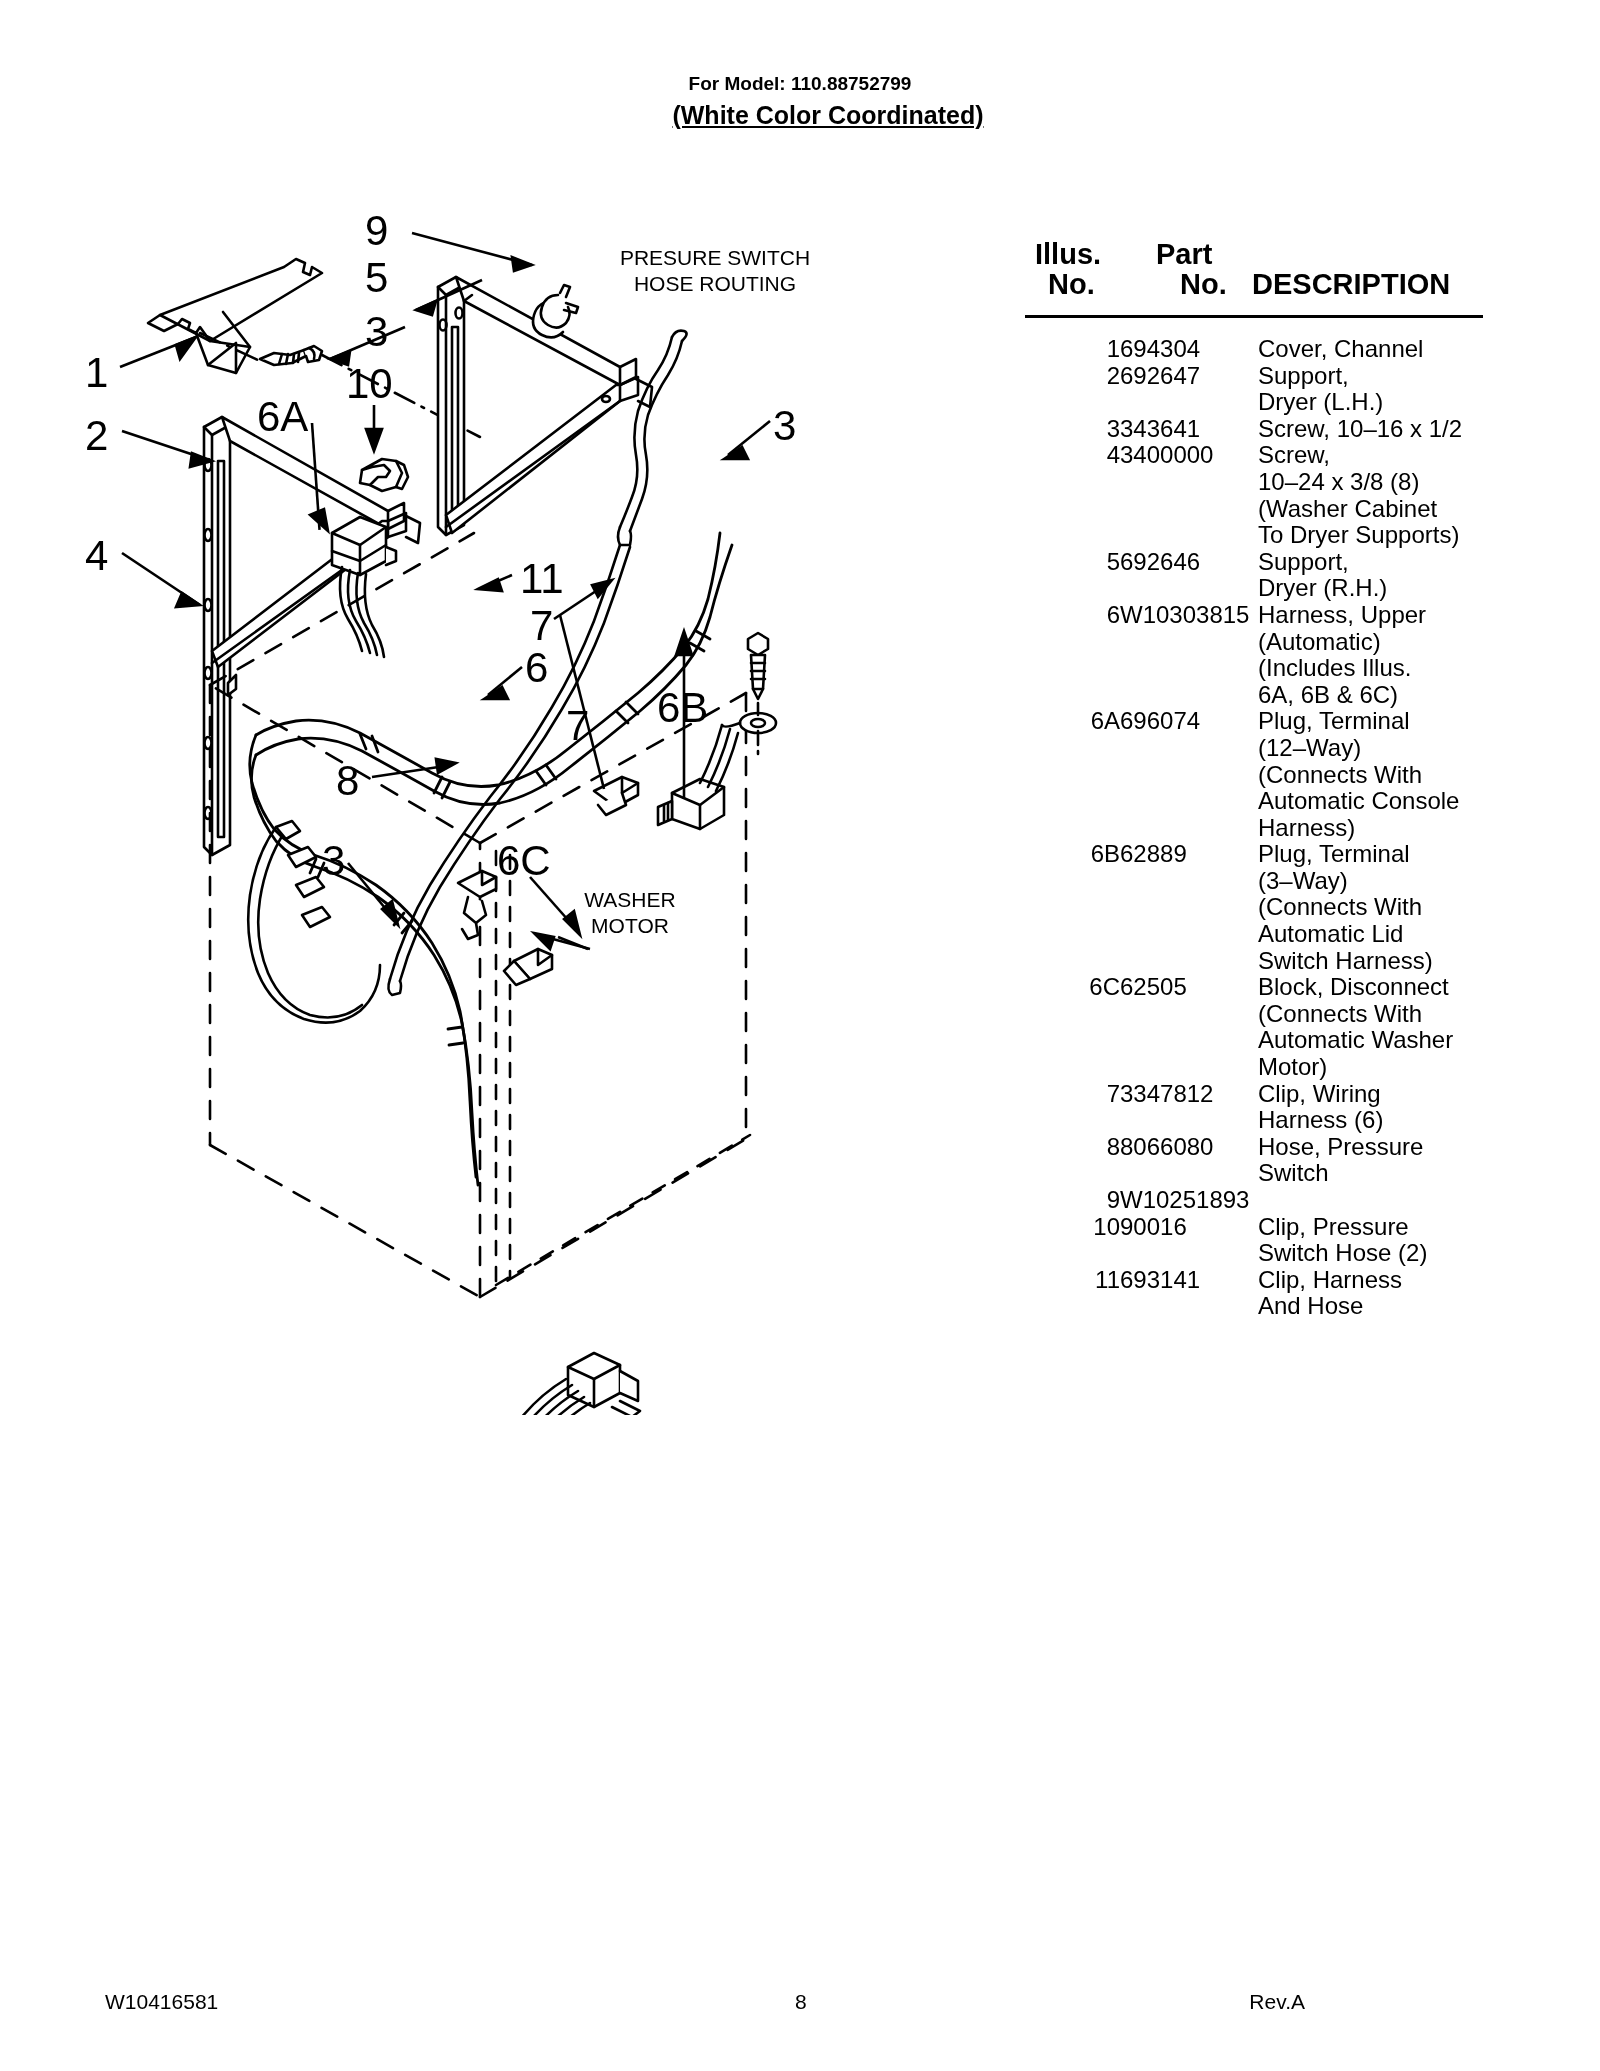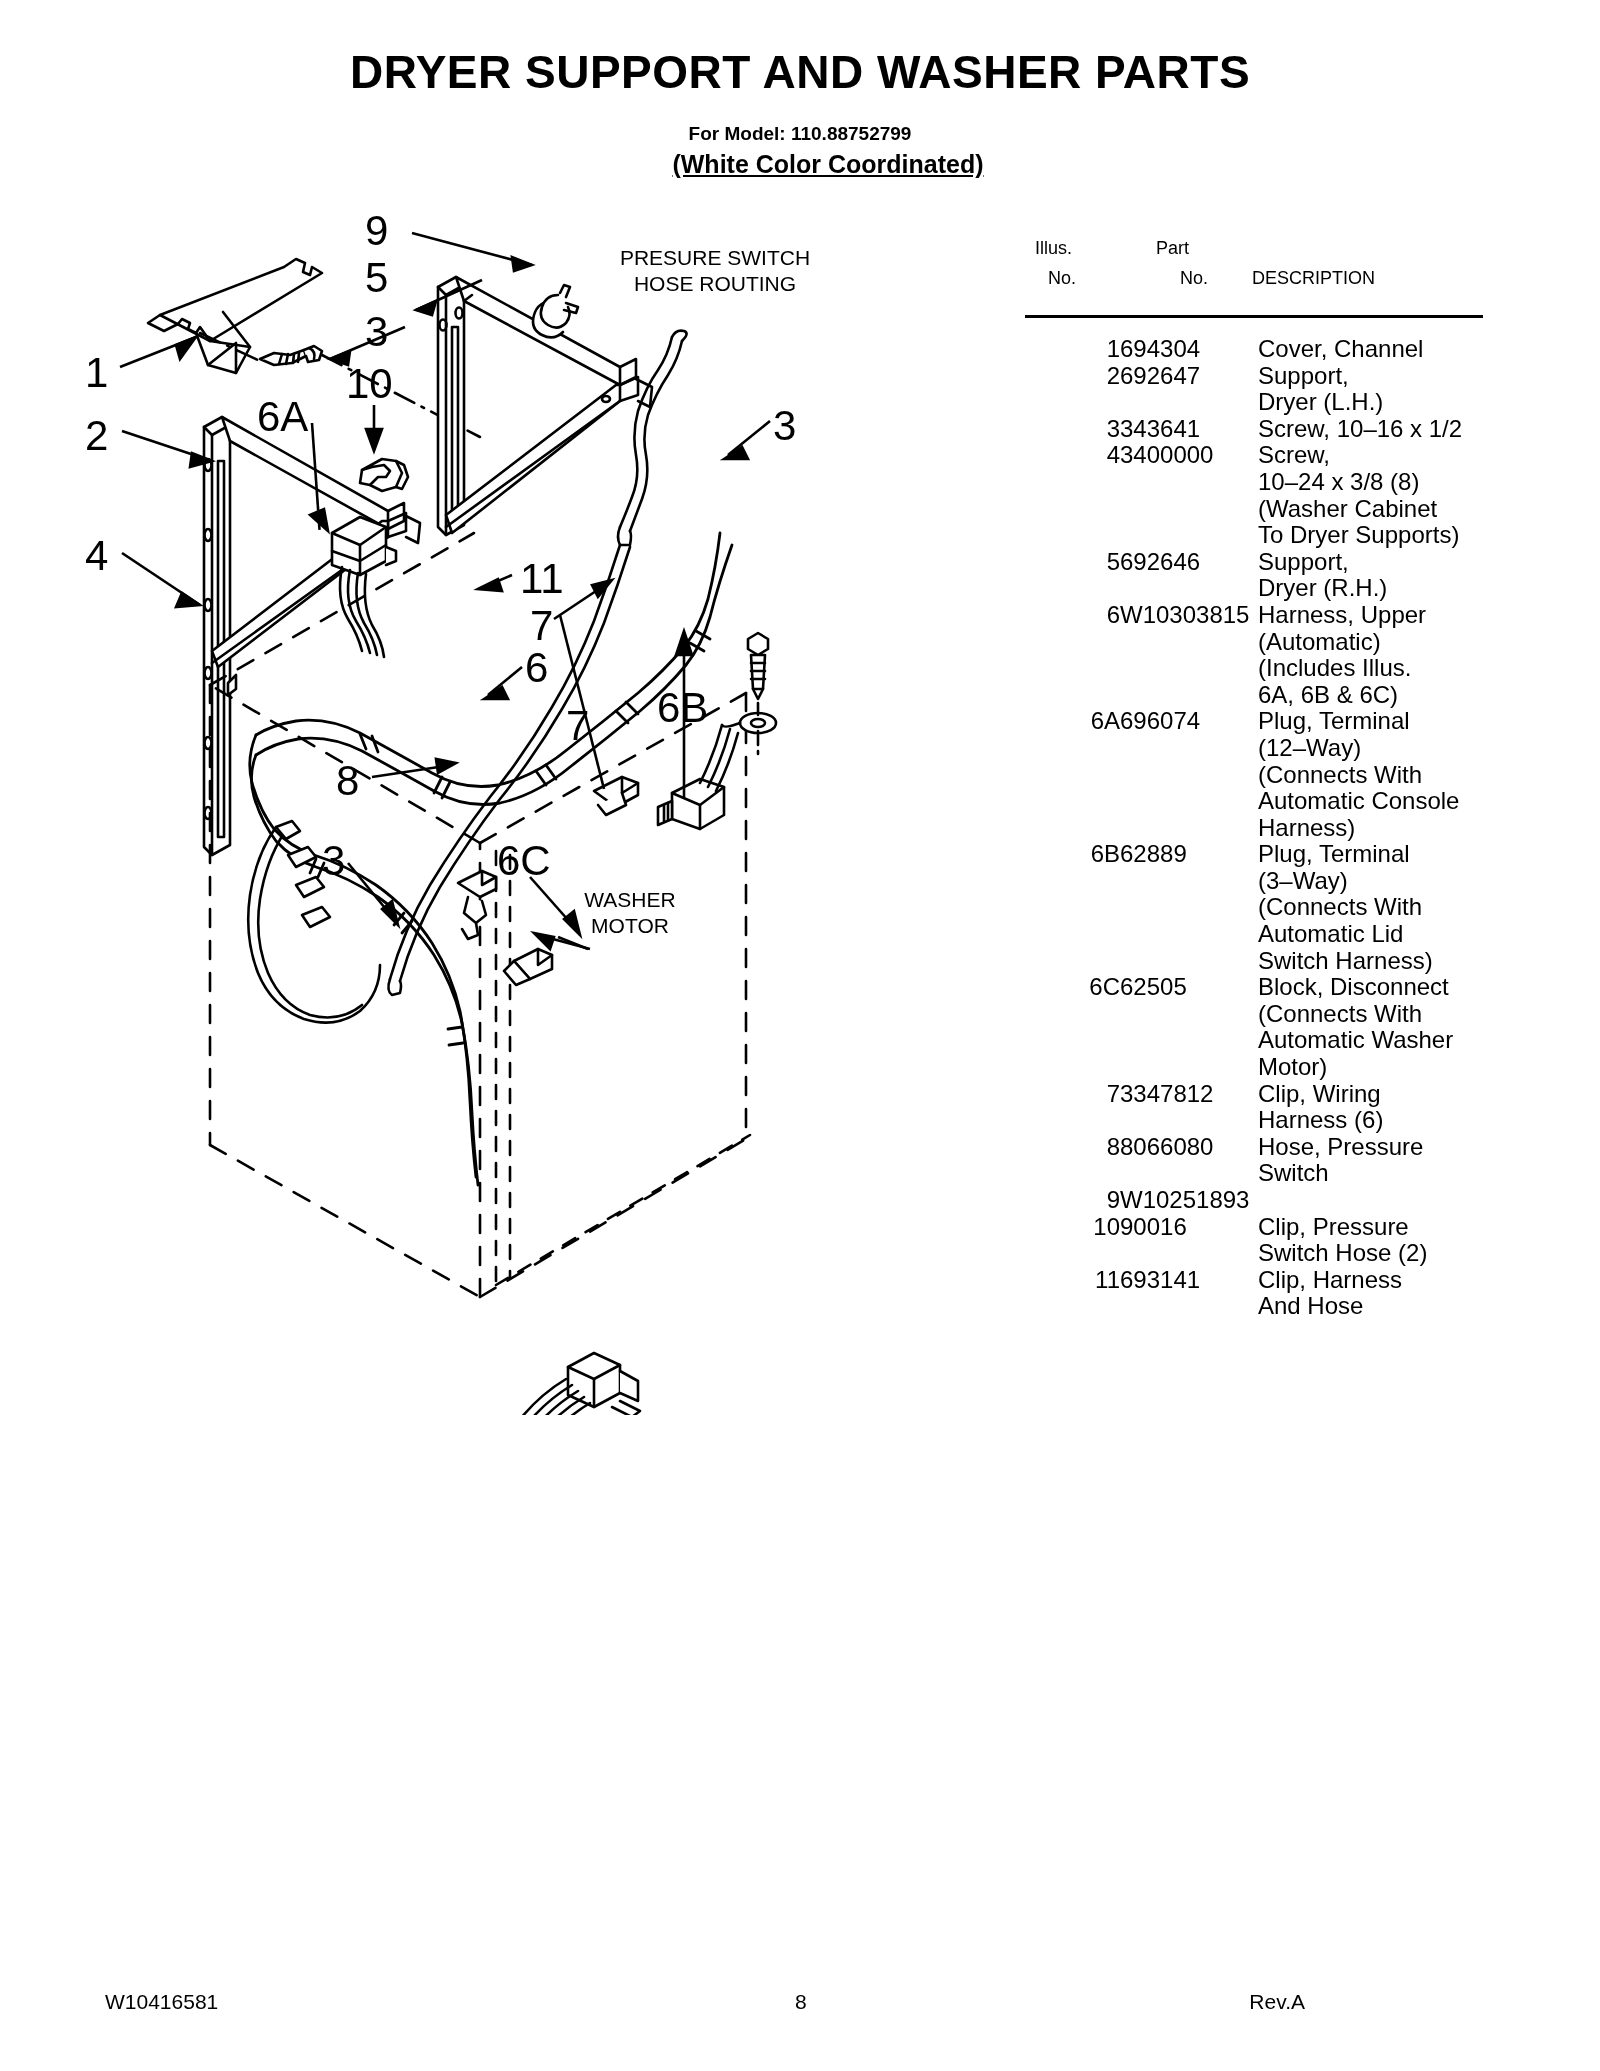--- a/index.html
+++ b/index.html
@@ -52,22 +52,22 @@
     left: 1020px;
     top: 238px;
     width: 470px;
   }
   .th-row {
     position: relative;
     height: 72px;
   }
   .th {
     position: absolute;
-    font-size: 18px;
-    font-weight: normal;
+    font-size: 29px;
+    font-weight: bold;
     white-space: nowrap;
   }
   .th-illus-1 { left: 15px;  top: 0px; }
   .th-illus-2 { left: 28px;  top: 30px; }
   .th-part-1  { left: 136px; top: 0px; }
   .th-part-2  { left: 160px; top: 30px; }
   .th-desc    { left: 232px; top: 30px; }
   #header-rule {
     position: absolute;
     left: 1025px;
@@ -144,21 +144,20 @@
     font-size: 21px;
   }
   #footer-left   { position: absolute; left: 105px;  top: 0; }
   #footer-center { position: absolute; left: 795px;  top: 0; }
   #footer-right  { position: absolute; right: 95px;  top: 0; }
 </style>
 </head>
 <body>
 
 <div id="header">
-  <div id="title">DRYER SUPPORT AND WASHER PARTS</div>
   <div id="subtitle">For Model: 110.88752799</div>
   <div id="subtitle2">(White Color Coordinated)</div>
 </div>
 
 <div id="diagram">
 
   <svg width="960" height="1200" viewBox="0 0 960 1200" xmlns="http://www.w3.org/2000/svg">
     <g fill="none" stroke="#000" stroke-width="2.6" stroke-linejoin="round" stroke-linecap="round">
 
       <g>

